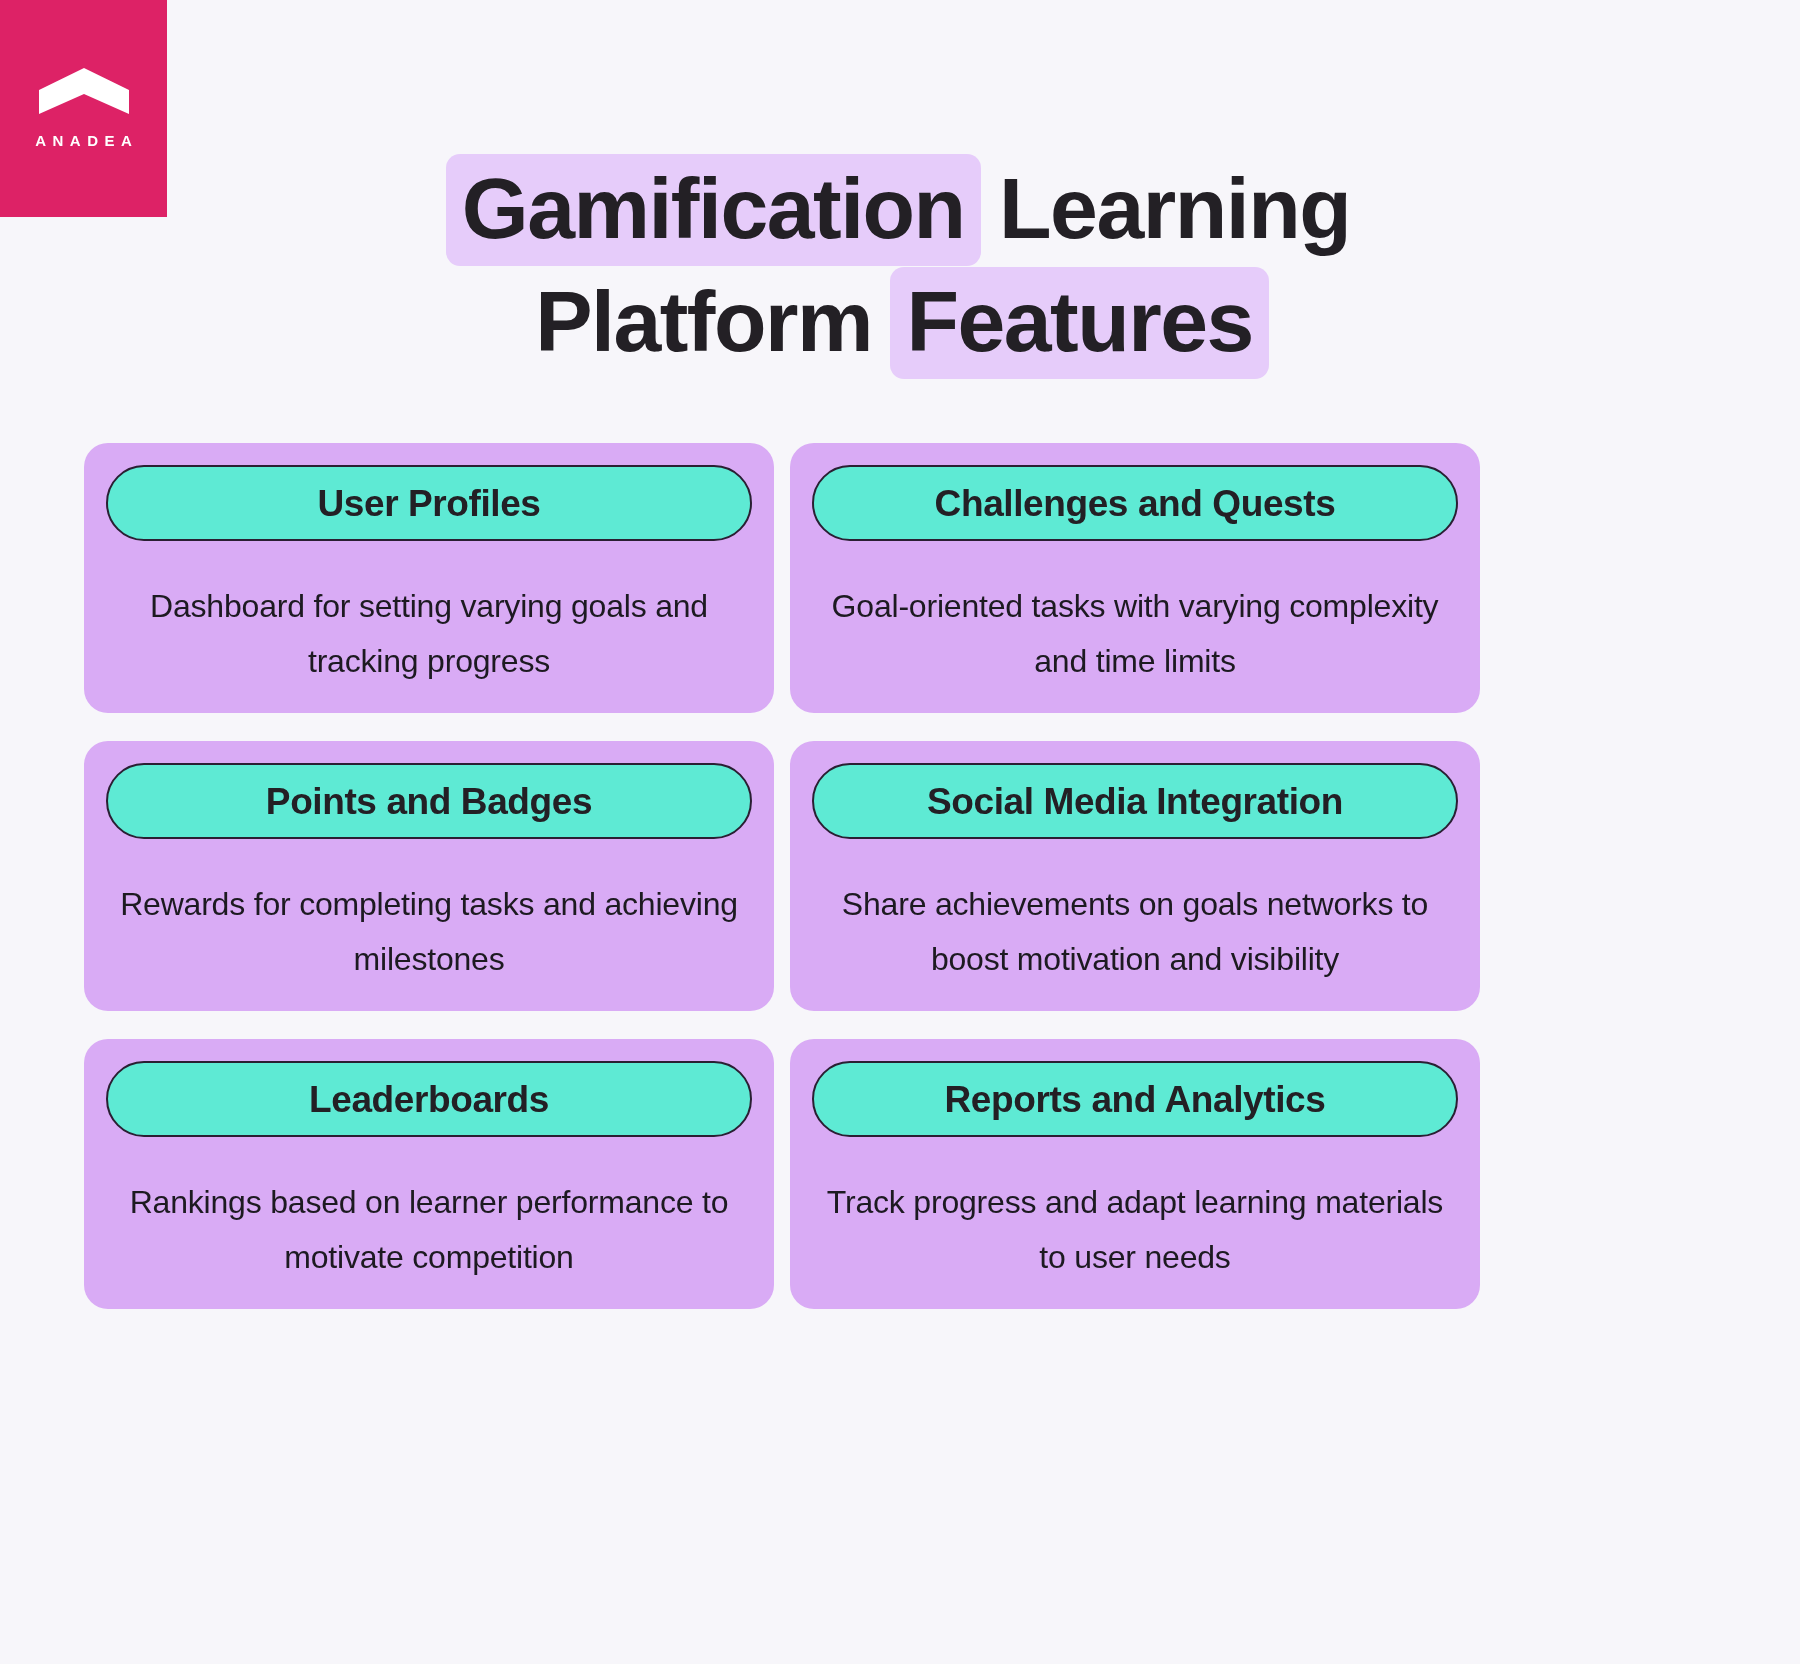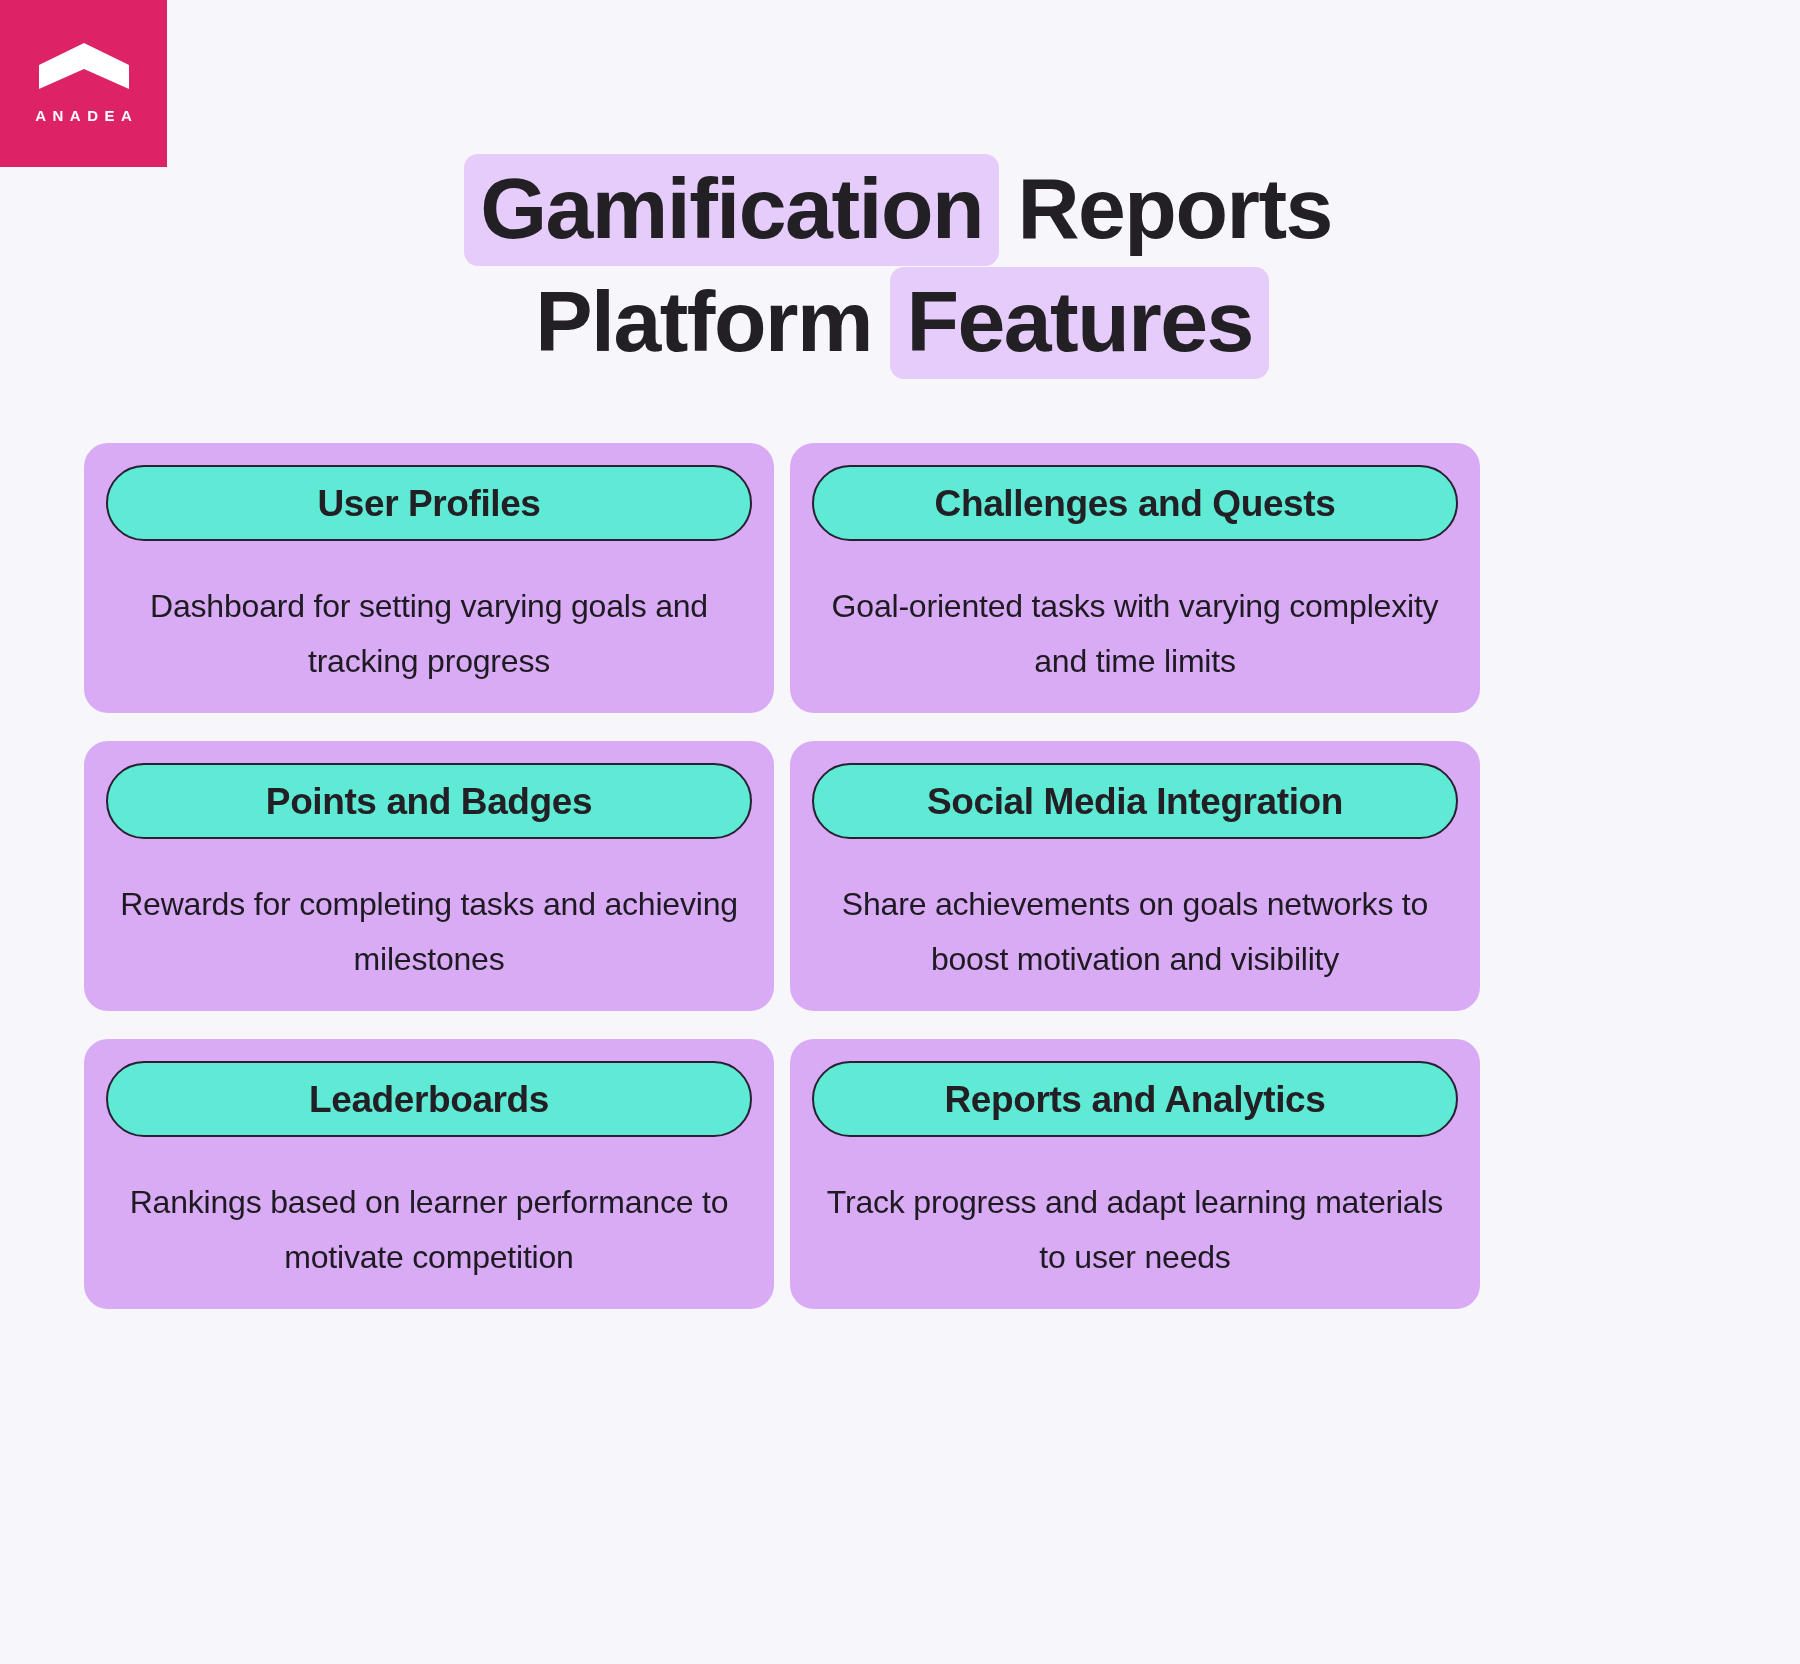--- a/index.html
+++ b/index.html
@@ -14,21 +14,21 @@
     overflow: hidden;
     position: relative;
   }
 
   
   .logo-tile {
     position: absolute;
     left: 0;
     top: 0;
     width: 167px;
-    height: 167px;
+    height: 217px;
     background: #dd2266;
     display: flex;
     flex-direction: column;
     align-items: center;
     justify-content: center;
   }
   .logo-mark {
     width: 90px;
     height: 46px;
     margin-bottom: 18px;
@@ -121,21 +121,21 @@
 <body>
 
 <div class="logo-tile">
   <svg class="logo-mark" viewBox="0 0 90 46">
     <path d="M45 0 L90 22 L90 46 L45 26 L0 46 L0 22 Z" fill="#ffffff"></path>
   </svg>
   <div class="logo-word">ANADEA</div>
 </div>
 
 <div class="title-block">
-  <div class="title-line"><span class="hl">Gamification</span> <span>Reports</span></div>
+  <div class="title-line"><span class="hl">Gamification</span> <span>Learning</span></div>
   <div class="title-line"><span>Platform</span> <span class="hl">Features</span></div>
 </div>
 
 <div class="grid">
 
   <div class="card">
     <div class="card-title-pill">
       <span class="card-title-text">User Profiles</span>
     </div>
     <div class="card-desc">Dashboard for setting varying goals and tracking progress</div>

